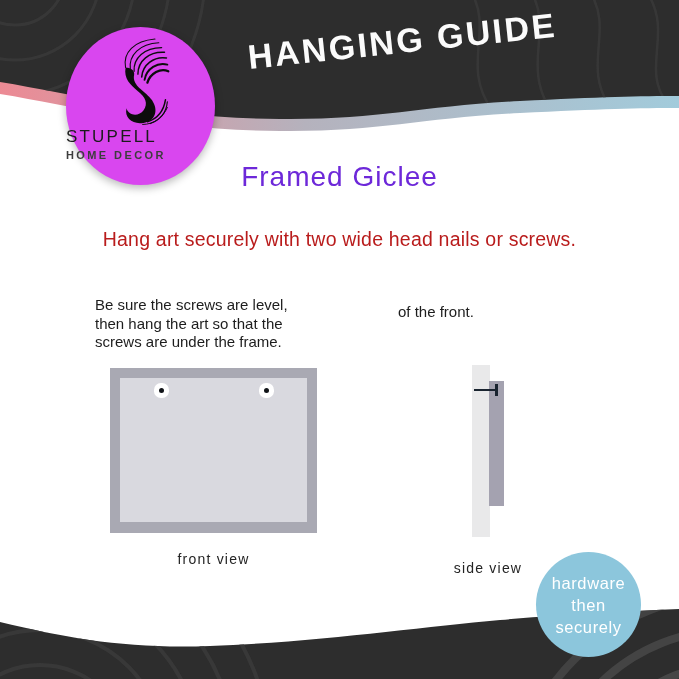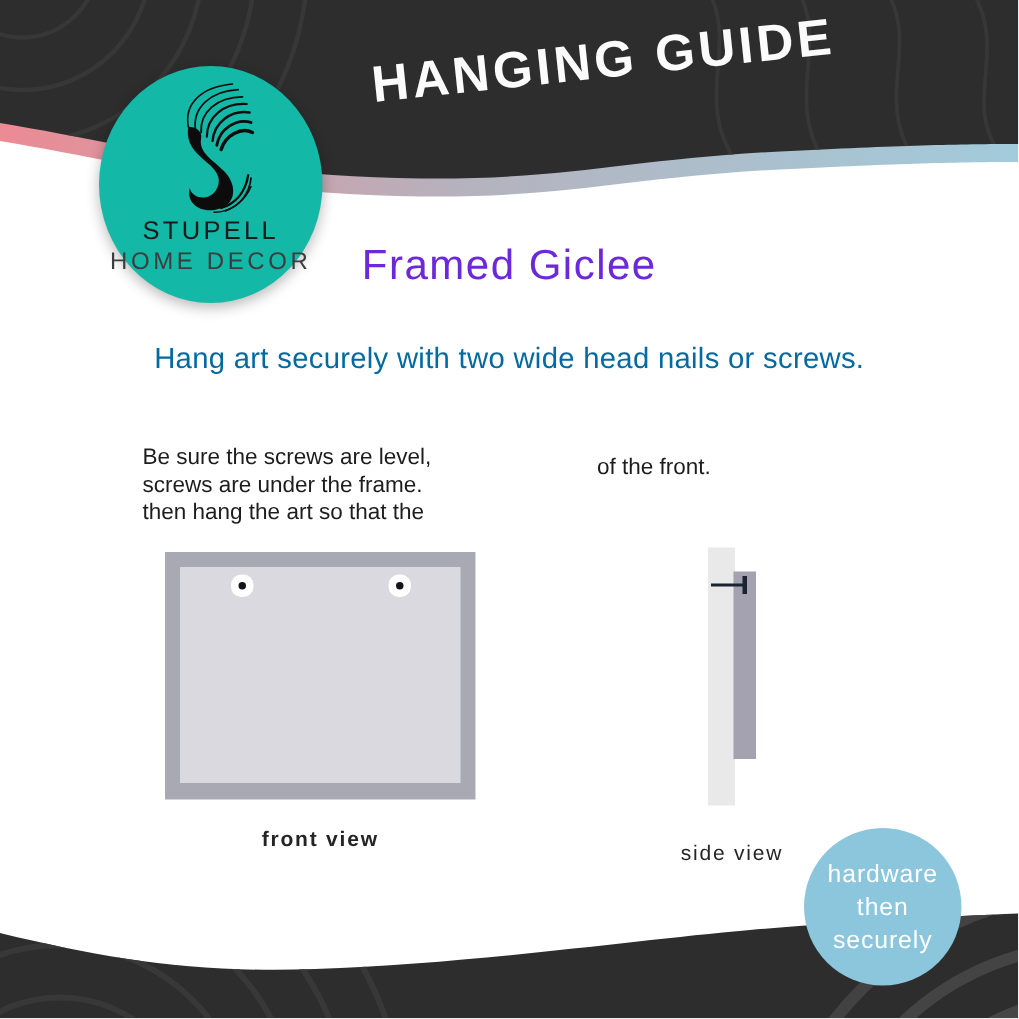--- a/index.html
+++ b/index.html
@@ -12,43 +12,43 @@
   
   .header-svg{position:absolute;top:0;left:0;z-index:1;}
   .header-title{
     position:absolute;left:248px;top:38px;width:370px;z-index:2;
     font-size:34px;font-weight:700;letter-spacing:2.5px;color:#fbfbfb;
     transform:rotate(-6deg);transform-origin:left center;white-space:nowrap;
   }
 
   
   .logo{
-    position:absolute;left:66px;top:44px;width:149px;height:158px;z-index:3;
-    background:#14b8a6;border-radius:50%;
+    position:absolute;left:66px;top:27px;width:149px;height:158px;z-index:3;
+    background:#d946ef;border-radius:50%;
     box-shadow:0 3px 9px rgba(0,0,0,.28);
-    text-align:center;
+    text-align:left;
   }
   .logo-swoosh{position:absolute;top:9px;left:0;}
   .logo-brand{
     position:absolute;top:100px;left:0;width:100%;
     font-size:17px;letter-spacing:2.2px;color:#1b1b1b;font-weight:400;
   }
   .logo-sub{
     position:absolute;top:122px;left:0;width:100%;
-    font-size:16px;letter-spacing:2.4px;color:#3d3d3d;font-weight:400;
+    font-size:11px;letter-spacing:2.4px;color:#3d3d3d;font-weight:700;
   }
 
   
   .section-heading{
     position:absolute;left:0;top:161px;width:679px;text-align:center;z-index:2;
     font-size:28px;letter-spacing:1px;color:#6d28d9;font-weight:400;
   }
   .intro-text{
     position:absolute;left:0;top:228px;width:679px;text-align:center;
-    font-size:19.5px;letter-spacing:.2px;color:#0369a1;font-weight:400;
+    font-size:19.5px;letter-spacing:.2px;color:#b91c1c;font-weight:400;
   }
 
   
   .caption{font-size:15px;line-height:18.5px;text-align:left;color:#1d1d1d;}
   .caption-front{position:absolute;left:95px;top:296px;width:244px;}
   .caption-side{position:absolute;left:398px;top:303px;width:180px;}
 
   
   .frame-outer{
     position:absolute;left:110px;top:368px;width:207px;height:165px;
@@ -68,21 +68,21 @@
   
   .wall-bar{position:absolute;left:472px;top:365px;width:18px;height:172px;background:#e9e9ea;}
   .sideframe-bar{position:absolute;left:489px;top:381px;width:15px;height:125px;background:#a4a2b0;}
   .nail-shaft{position:absolute;left:474px;top:389px;width:23px;height:2px;background:#1a2430;}
   .nail-head{position:absolute;left:495px;top:384px;width:2.5px;height:12px;background:#1a2430;}
 
   
   .view-label{
     font-size:14px;letter-spacing:1.2px;color:#242424;text-align:center;
   }
-  .label-front{position:absolute;left:110px;top:551px;width:207px;font-weight:bold;}
+  .label-front{position:absolute;left:110px;top:551px;width:207px;}
   .label-side{position:absolute;left:428px;top:560px;width:120px;}
 
   
   .badge{
     position:absolute;left:536px;top:552px;width:105px;height:105px;z-index:5;
     background:#8cc6dc;border-radius:50%;
     display:flex;flex-direction:column;align-items:center;justify-content:center;
   }
   .badge div{
     font-size:16.5px;line-height:22px;color:#ffffff;letter-spacing:.6px;text-align:center;
@@ -148,22 +148,22 @@
     </svg>
     <div class="logo-brand">STUPELL</div>
     <div class="logo-sub">HOME DECOR</div>
   </div>
 
   <div class="section-heading">Framed Giclee</div>
   <div class="intro-text">Hang art securely with two wide head nails or screws.</div>
 
   <div class="caption caption-front">
     <div>Be sure the screws are level,</div>
+    <div>then hang the art so that the</div>
     <div>screws are under the frame.</div>
-    <div>then hang the art so that the</div>
   </div>
 
   <div class="frame-outer">
     <div class="frame-mat"></div>
     <div class="screw-dot screw-1"></div>
     <div class="screw-dot screw-2"></div>
   </div>
   <div class="view-label label-front">front view</div>
 
   <div class="caption caption-side">

